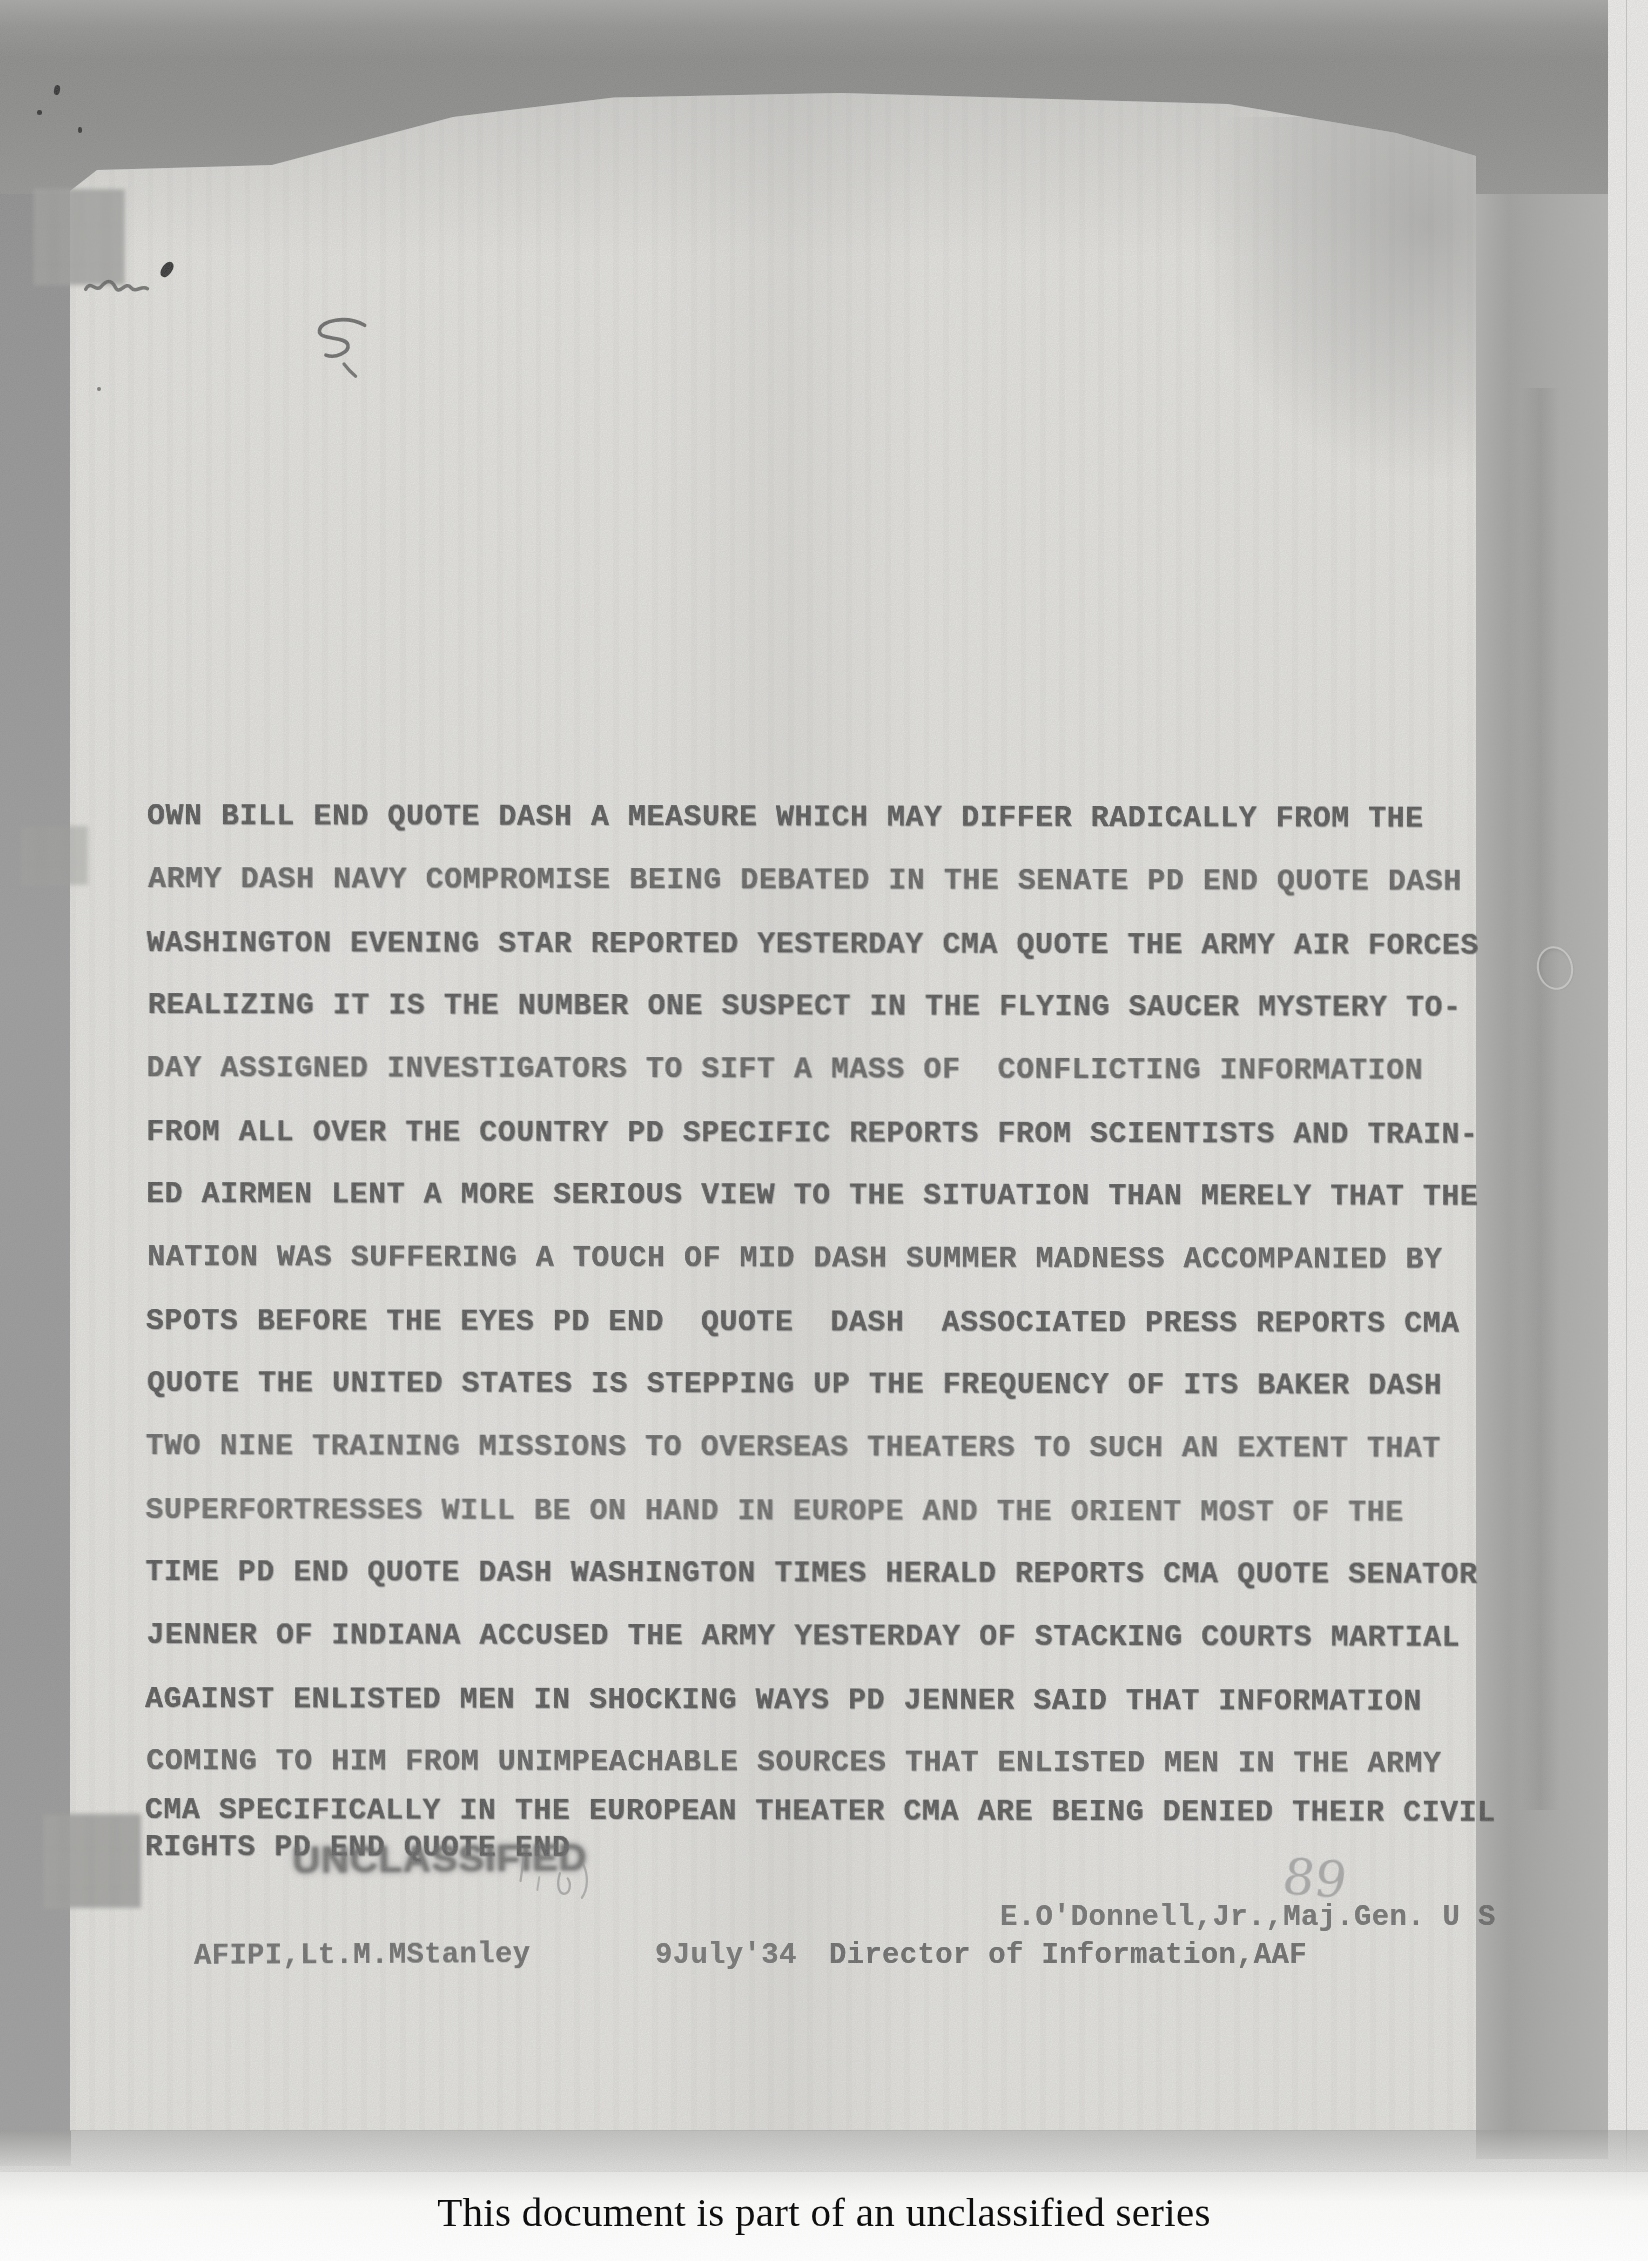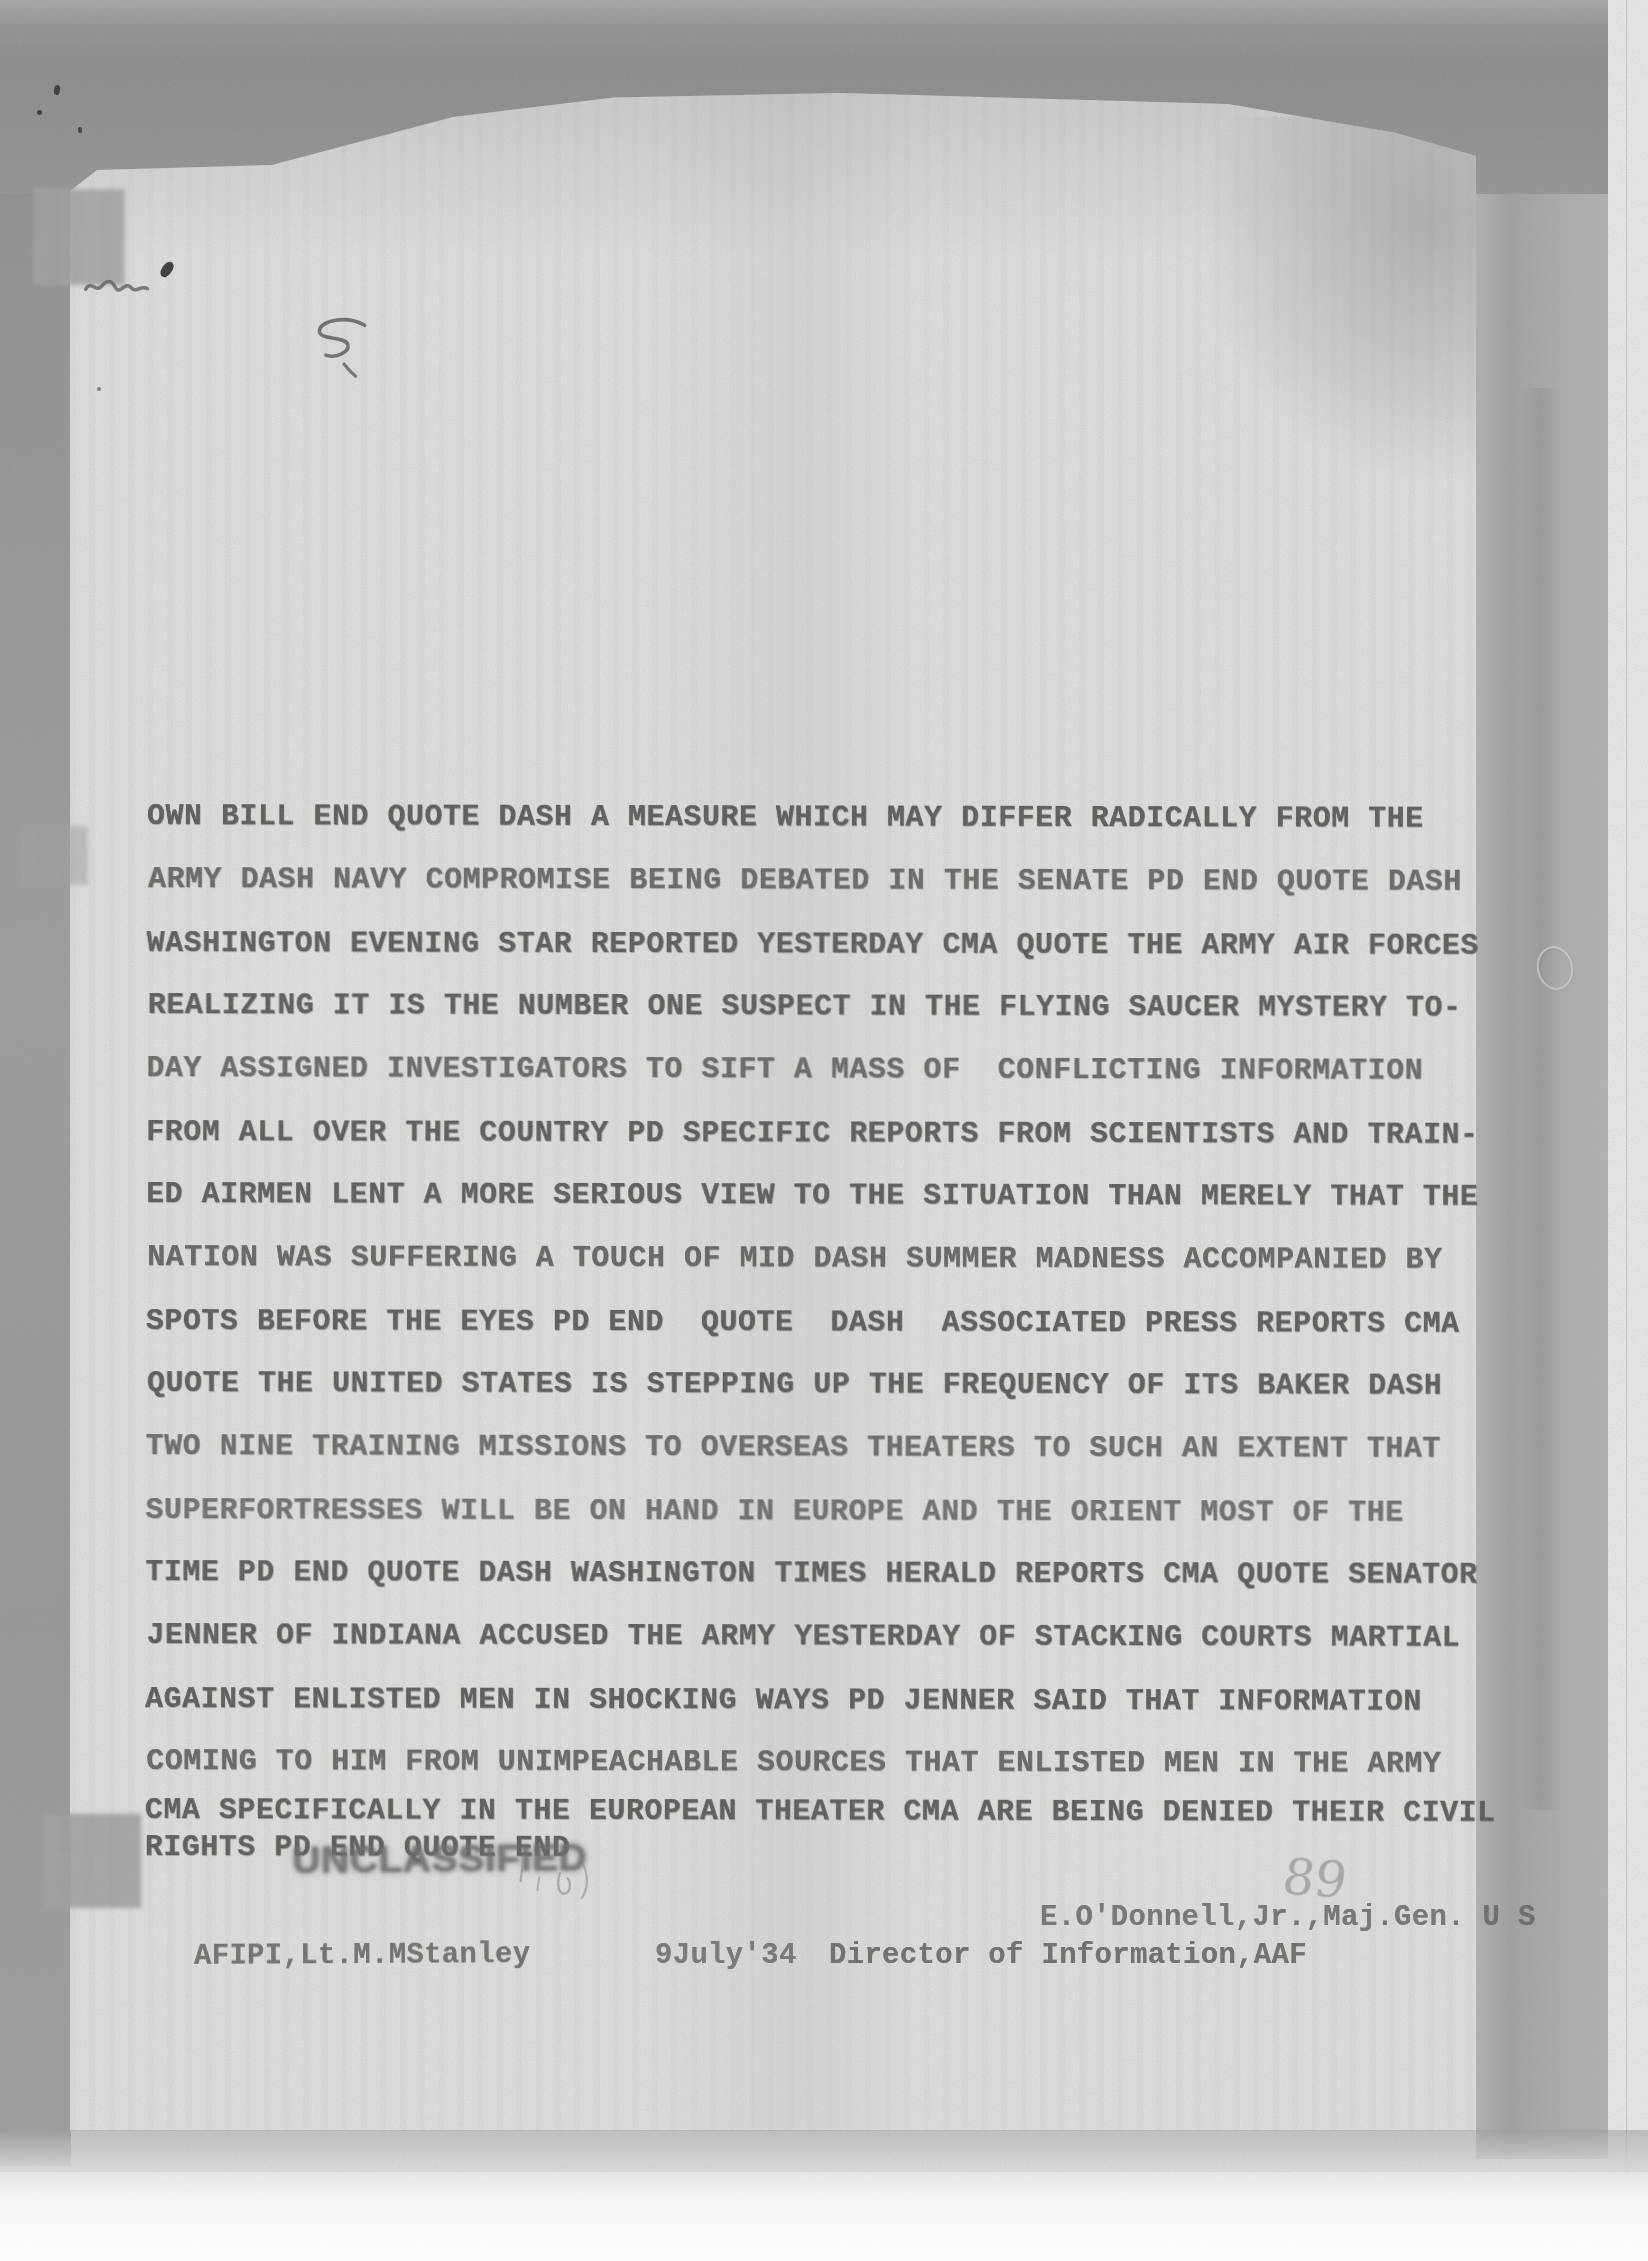--- a/index.html
+++ b/index.html
@@ -125,21 +125,21 @@
   }
   .typed-small{
     position:absolute;
     font-family:"Liberation Mono","DejaVu Sans Mono",monospace;
     font-size:29px;font-weight:bold;letter-spacing:0.3px;
     color:#4a4a4a;line-height:1;
     filter:blur(0.4px);
     white-space:pre;
     text-shadow:0 0 0.6px rgba(60,60,60,.8);
   }
-  .sig-name{left:1040px;top:1903px;opacity:.82;}
+  .sig-name{left:1000px;top:1903px;opacity:.82;}
   .footer-office{left:194px;top:1941px;opacity:.85;transform:rotate(-0.3deg);}
   .footer-date{left:655px;top:1941px;opacity:.8;}
   .sig-title{left:829px;top:1941px;opacity:.88;}
   
   .mark{position:absolute;}
   .speck{position:absolute;background:#1c1c1c;border-radius:50%;}
   .sp1{left:162px;top:261px;width:10.3px;height:17px;transform:rotate(35deg);border-radius:45%;}
   .sp2{left:54px;top:85px;width:5.8px;height:10.3px;transform:rotate(10deg);}
   .sp3{left:37px;top:110px;width:4.5px;height:4.5px;}
   .sp4{left:78px;top:127px;width:3.9px;height:5.8px;}
@@ -236,20 +236,21 @@
 
   <div class="hand-number">89</div>
 
   <div class="typed-small sig-name">E.O'Donnell,Jr.,Maj.Gen. U S</div>
   <div class="typed-small footer-office">AFIPI,Lt.M.MStanley</div>
   <div class="typed-small footer-date">9July'34</div>
   <div class="typed-small sig-title">Director of Information,AAF</div>
 
   <div class="bg-bottom"></div>
 
+  <div class="caption">This document is part of an unclassified series</div>
 
   <svg class="noise" width="1648" height="2261" viewBox="0 0 2550 3498">
     <filter id="grain" x="0" y="0" width="100%" height="100%">
       <feTurbulence type="fractalNoise" baseFrequency="0.55" numOctaves="2" stitchTiles="stitch"></feTurbulence>
       <feColorMatrix type="matrix" values="0 0 0 0 0.42  0 0 0 0 0.42  0 0 0 0 0.42  0.55 0.55 0.55 0 0"></feColorMatrix>
     </filter>
     <rect width="2550" height="3360" filter="url(#grain)" opacity="0.33"></rect>
     <rect y="3360" width="2550" height="138" filter="url(#grain)" opacity="0.06"></rect>
   </svg>
 

